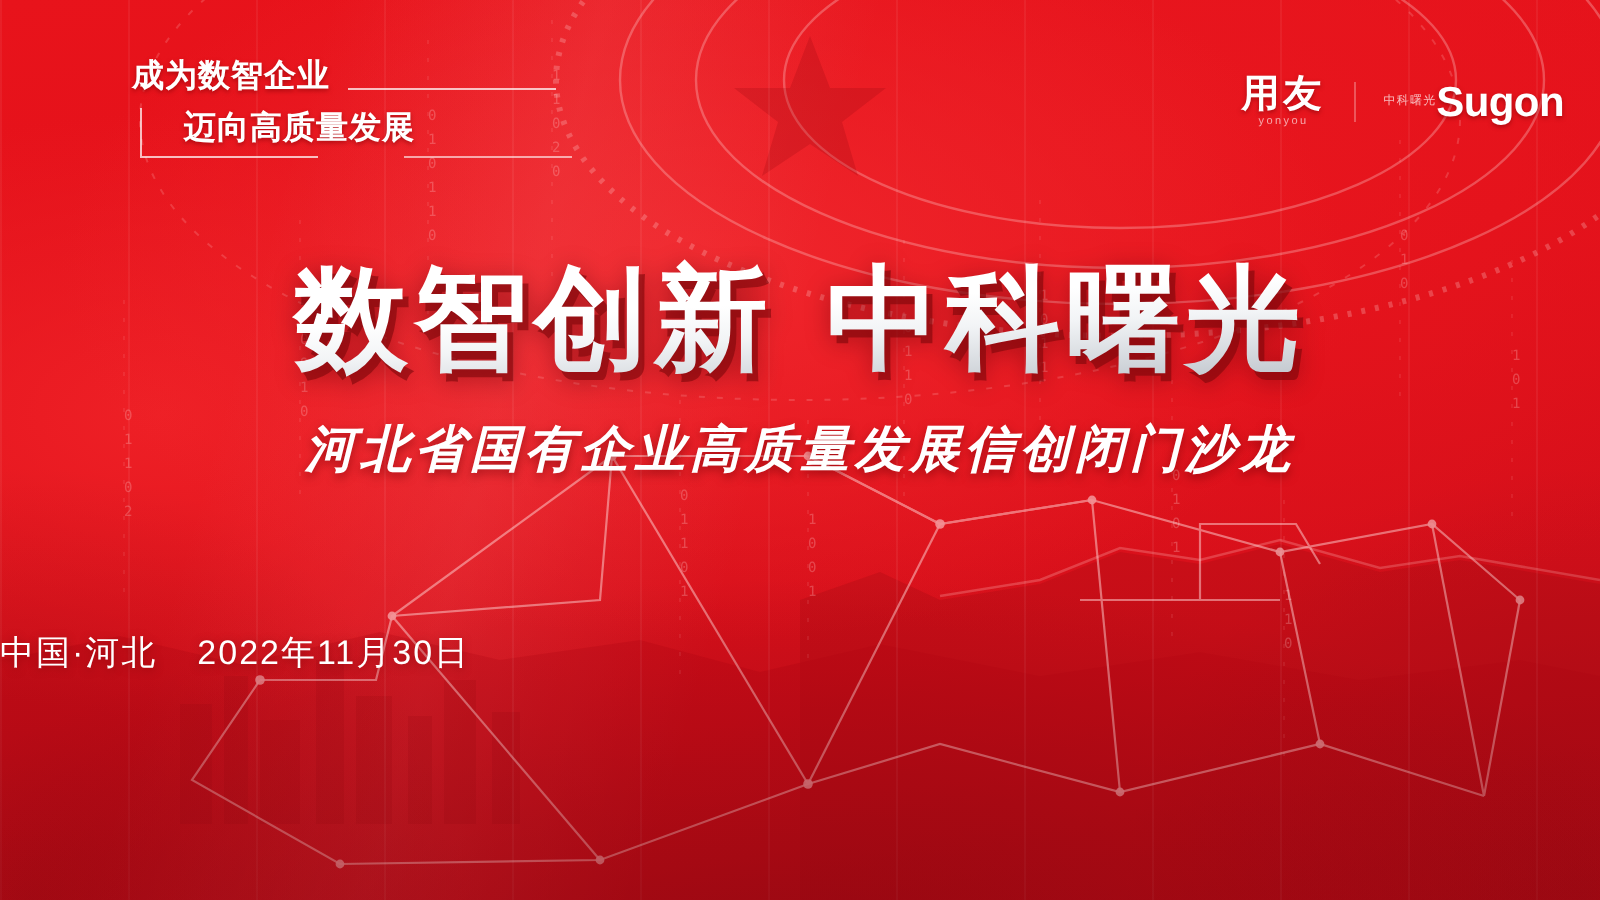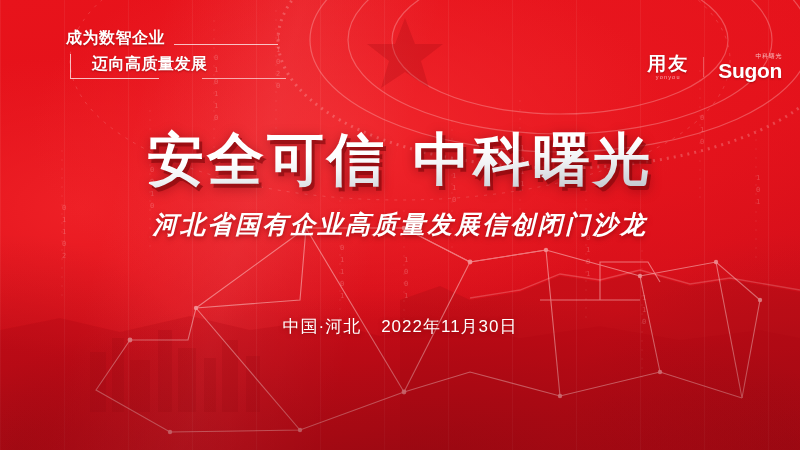--- a/index.html
+++ b/index.html
@@ -80,32 +80,32 @@
     border-bottom:1px solid rgba(255,255,255,.72);
   }
   .s-rule-bot2{
     position:absolute;left:150px;top:54px;width:84px;height:1px;
     background:rgba(255,255,255,.60);
   }
 
   
   #logos{
     position:absolute;right:18px;top:34px;height:34px;
-    display:flex;align-items:center;gap:14px;margin-top:16px;
+    display:flex;align-items:center;gap:14px;
   }
   .logo-yonyou{display:flex;flex-direction:column;align-items:center;line-height:1;}
   .logo-yonyou .ly-cn{
     color:#ffffff;font-weight:700;font-size:19px;letter-spacing:2px;
     text-shadow:0 1px 2px rgba(110,0,6,.5);
   }
   .logo-yonyou .ly-en{
     color:rgba(255,255,255,.62);font-size:5.5px;letter-spacing:1.2px;margin-top:2px;
   }
   .logo-sep{width:1px;height:20px;background:rgba(255,255,255,.28);}
-  .logo-sugon{display:flex;flex-direction:column;align-items:flex-end;line-height:1;}
+  .logo-sugon{display:flex;flex-direction:row;align-items:center;line-height:1;}
   .logo-sugon .ls-cn{
     color:rgba(255,255,255,.70);font-size:6px;letter-spacing:.6px;margin-bottom:1px;
   }
   .logo-sugon .ls-en{
     color:#ffffff;font-weight:700;font-size:21px;letter-spacing:-.3px;
     text-shadow:0 1px 2px rgba(110,0,6,.5);
   }
 
   
   #title{
@@ -121,21 +121,21 @@
   
   #subtitle{
     position:absolute;left:0;right:0;top:208px;text-align:center;
     color:#ffffff;font-weight:700;font-size:25px;letter-spacing:2.5px;white-space:nowrap;
     text-shadow:0 2px 5px rgba(110,0,6,.55);
     font-style:italic;
   }
 
   
   #meta{
-    position:absolute;left:0;right:0;top:315px;text-align:center;
+    position:absolute;left:0;right:0;top:315px;
     color:#ffffff;font-size:17px;letter-spacing:1px;white-space:nowrap;
     text-shadow:0 1px 4px rgba(110,0,6,.5);
   }
   #meta .m-place{font-weight:400;}
   #meta .m-gap{display:inline-block;width:20px;}
   #meta .m-date{font-weight:400;}
 </style>
 </head>
 <body>
 
@@ -302,19 +302,19 @@
       <span class="ly-cn">用友</span>
       <span class="ly-en">yonyou</span>
     </div>
     <div class="logo-sep"></div>
     <div class="logo-sugon">
       <span class="ls-cn">中科曙光</span>
       <span class="ls-en">Sugon</span>
     </div>
   </div>
 
-  <div id="title"><span>安全可信</span><span class="t-gap"></span><span>中科曙光</span></div>
+  <div id="title"><span>数智创新</span><span class="t-gap"></span><span>中科曙光</span></div>
 
   <div id="subtitle">河北省国有企业高质量发展信创闭门沙龙</div>
 
   <div id="meta"><span class="m-place">中国·河北</span><span class="m-gap"></span><span class="m-date">2022年11月30日</span></div>
 
 </div>
 
 </body></html>

